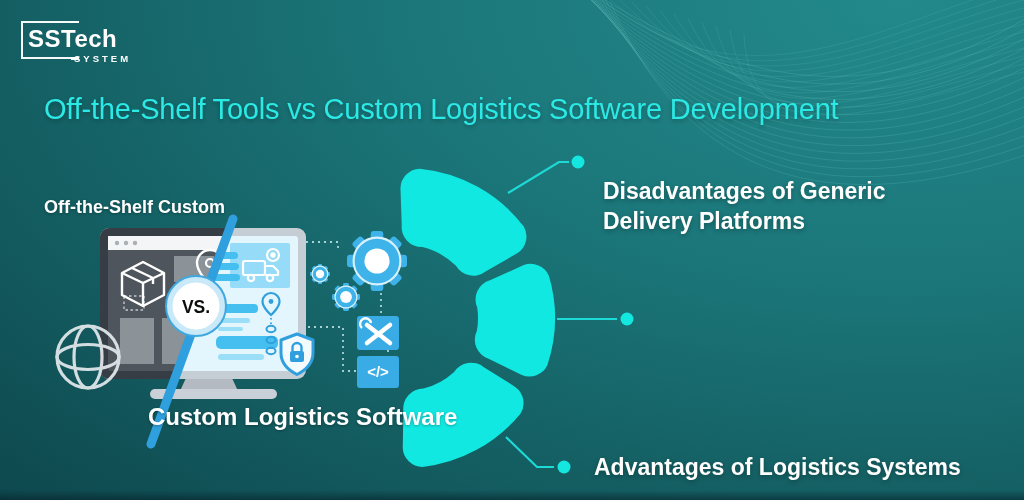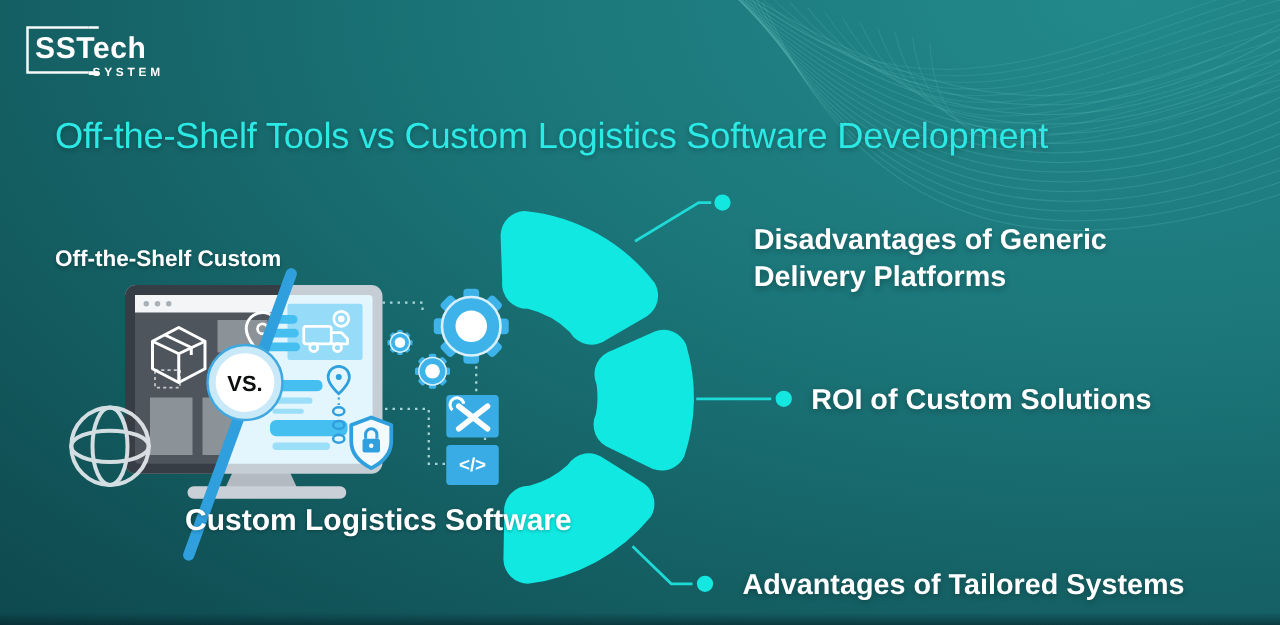--- a/index.html
+++ b/index.html
@@ -274,17 +274,16 @@
     <div class="logo-name">SSTech</div>
     <div class="logo-sub">SYSTEM</div>
   </div>
 
   <h1 class="title">Off-the-Shelf Tools vs Custom Logistics Software Development</h1>
 
   <div class="label label-left">Off-the-Shelf Custom</div>
   <div class="label label-right">Custom Logistics Software</div>
 
   <div class="bullet bullet-1">Disadvantages of Generic Delivery Platforms</div>
-  <div class="bullet bullet-2">ROI of Custom Solutions</div>
-  <div class="bullet bullet-3">Advantages of Tailored Systems</div>
+  <div class="bullet bullet-3">Advantages of Logistics Systems</div>
 
   <div class="bottom-edge"></div>
 </div>
 
 </body></html>

